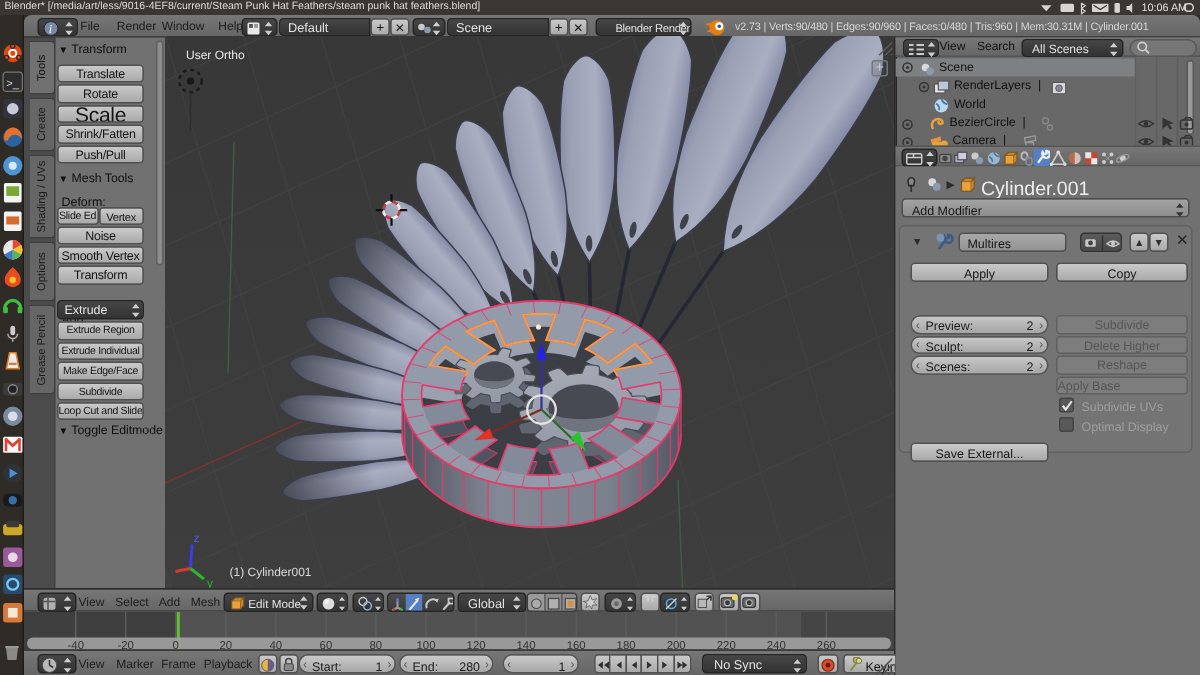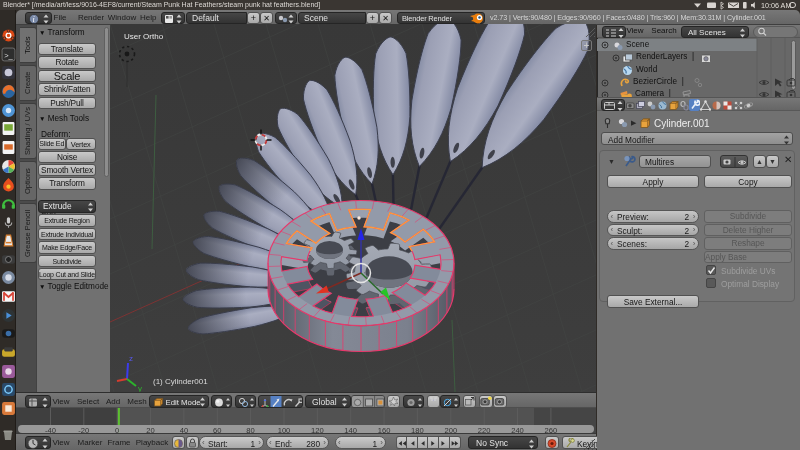--- a/index.html
+++ b/index.html
@@ -176,21 +176,21 @@
       <div class="abs btnd" style="left:9px;top:1.5px;width:27px;height:12px;">
         <svg width="27" height="12">
           <circle cx="8" cy="6" r="4.6" fill="#7a8aa8" stroke="#222" stroke-width="0.6"></circle>
           <text x="6.5" y="9" font-size="8" fill="#fff" font-family="Liberation Serif,serif" font-style="italic">i</text>
           <path d="M20,1.5 L22.5,4.5 L17.5,4.5 Z M20,10.5 L22.5,7.5 L17.5,7.5 Z" fill="#cfcfcf"></path>
         </svg>
       </div>
       <div class="abs mtxt" style="left:34px;top:0;width:20px;text-align:center;">File</div>
       <div class="abs mtxt" style="left:59px;top:0;width:32px;text-align:center;">Render</div>
       <div class="abs mtxt" style="left:91px;top:0;width:30px;text-align:center;">Window</div>
-      <div class="abs mtxt" style="left:124px;top:0;width:22px;text-align:left;">Help</div>
+      <div class="abs mtxt" style="left:124px;top:0;width:22px;text-align:right;">Help</div>
       <div class="abs btnd" style="left:145px;top:1.5px;width:24px;height:12px;">
         <svg width="24" height="12">
           <rect x="3" y="2" width="8" height="8" rx="1" fill="#e8e8e8"></rect>
           <rect x="4" y="3" width="2.6" height="2.6" fill="#555"></rect>
           <rect x="7.4" y="3" width="2.6" height="2.6" fill="#999"></rect>
           <path d="M17,1.5 L19.5,4.5 L14.5,4.5 Z M17,10.5 L19.5,7.5 L14.5,7.5 Z" fill="#cfcfcf"></path>
         </svg>
       </div>
       <div class="abs btnd" style="left:170px;top:1.5px;width:61px;height:12px;border-radius:3px 0 0 3px;color:#e2e2e2;font-size:8.5px;line-height:11px;padding-left:5px;">Default</div>
       <div class="abs btn" style="left:231px;top:1.5px;width:13px;height:12px;font-size:9px;line-height:11px;">+</div>
@@ -198,21 +198,21 @@
       <div class="abs btnd" style="left:259px;top:1.5px;width:22px;height:12px;">
         <svg width="22" height="12">
           <circle cx="5" cy="5" r="2.2" fill="#c8c8cc"></circle>
           <circle cx="9" cy="7" r="2.2" fill="#8a9ab0"></circle>
           <path d="M15,1.5 L17.5,4.5 L12.5,4.5 Z M15,10.5 L17.5,7.5 L12.5,7.5 Z" fill="#cfcfcf"></path>
         </svg>
       </div>
       <div class="abs btnd" style="left:282px;top:1.5px;width:68px;height:12px;border-radius:3px 0 0 3px;color:#e2e2e2;font-size:8.5px;line-height:11px;padding-left:5px;">Scene</div>
       <div class="abs btn" style="left:350px;top:1.5px;width:13px;height:12px;font-size:9px;line-height:11px;">+</div>
       <div class="abs btn" style="left:363px;top:1.5px;width:13px;height:12px;font-size:8px;line-height:11px;">✕</div>
-      <div class="abs btnd" style="left:381px;top:1.5px;width:88px;height:12px;color:#e2e2e2;font-size:7.5px;letter-spacing:-0.2px;line-height:12px;padding-left:4px;">Blender Render<svg class="abs" style="right:1px;top:1px" width="7" height="10" viewBox="0 0 7 10">
+      <div class="abs btnd" style="left:381px;top:1.5px;width:64px;height:12px;color:#e2e2e2;font-size:7.5px;letter-spacing:-0.2px;line-height:12px;padding-left:4px;text-align:right;">Blender Render<svg class="abs" style="right:1px;top:1px" width="7" height="10" viewBox="0 0 7 10">
           <path d="M3.5,0.5 L6,3.5 L1,3.5 Z M3.5,9.5 L6,6.5 L1,6.5 Z" fill="#ccc"></path>
         </svg></div>
       <svg class="abs" style="left:453px;top:1.5px" width="16" height="13" viewBox="0 0 16 13">
         <circle cx="9" cy="6.5" r="5" fill="#e87d0d"></circle>
         <circle cx="10.5" cy="5.5" r="2.6" fill="#fff"></circle>
         <circle cx="10.5" cy="5.5" r="1.2" fill="#265787"></circle>
         <path d="M1,4 L7,2.5 L5,6 Z M2,9 L7,10 L6,6.5 Z" fill="#e87d0d"></path>
       </svg>
       <div class="abs" style="left:474px;top:2.5px;font-size:7.2px;letter-spacing:-0.1px;color:#d6d6d6;white-space:nowrap;">v2.73 | Verts:90/480 | Edges:90/960 | Faces:0/480 | Tris:960 | Mem:30.31M | Cylinder.001</div>
     </div>
@@ -220,21 +220,21 @@
       <div class="abs vt" style="left:4px;top:2px;width:17px;height:36px;background:#717171;color:#111;border:1px solid #3e3e3e;border-right:none;white-space:nowrap;overflow:hidden;line-height:15px;">Tools</div>
       <div class="abs vt" style="left:4px;top:40px;width:17px;height:36px;background:#666;color:#1c1c1c;border:1px solid #3e3e3e;border-right:none;white-space:nowrap;overflow:hidden;line-height:15px;">Create</div>
       <div class="abs vt" style="left:4px;top:78px;width:17px;height:56px;background:#666;color:#1c1c1c;border:1px solid #3e3e3e;border-right:none;white-space:nowrap;overflow:hidden;line-height:15px;">Shading / UVs</div>
       <div class="abs vt" style="left:4px;top:136px;width:17px;height:40px;background:#666;color:#1c1c1c;border:1px solid #3e3e3e;border-right:none;white-space:nowrap;overflow:hidden;line-height:15px;">Options</div>
       <div class="abs vt" style="left:4px;top:178px;width:17px;height:60px;background:#666;color:#1c1c1c;border:1px solid #3e3e3e;border-right:none;white-space:nowrap;overflow:hidden;line-height:15px;">Grease Pencil</div>
     </div>
     <div class="abs" style="left:37px;top:25px;width:73px;height:367px;background:#717171;">
       <div class="abs" style="left:2px;top:3px;font-size:8.2px;color:#0e0e0e;white-space:nowrap;"><span style="font-size:6.5px;">▼</span> Transform</div>
       <div class="abs btn" style="left:1px;top:17.5px;width:58px;height:12.5px;font-size:8.3px;line-height:11.0px;overflow:hidden;white-space:nowrap;letter-spacing:-0.2px;">Translate</div>
       <div class="abs btn" style="left:1px;top:31.0px;width:58px;height:12.5px;font-size:8.3px;line-height:11.0px;overflow:hidden;white-space:nowrap;letter-spacing:-0.2px;">Rotate</div>
-      <div class="abs btn" style="left:1px;top:44.5px;width:58px;height:12.5px;font-size:11px;line-height:11.0px;overflow:hidden;white-space:nowrap;letter-spacing:-0.2px;">Scale</div>
+      <div class="abs btn" style="left:1px;top:44.5px;width:58px;height:12.5px;font-size:14px;line-height:11.0px;overflow:hidden;white-space:nowrap;letter-spacing:-0.2px;">Scale</div>
       <div class="abs btn" style="left:1px;top:58.0px;width:58px;height:12.5px;font-size:8.3px;line-height:11.0px;overflow:hidden;white-space:nowrap;letter-spacing:-0.2px;">Shrink/Fatten</div>
       <div class="abs btn" style="left:1px;top:71.5px;width:58px;height:12.5px;font-size:8.3px;line-height:11.0px;overflow:hidden;white-space:nowrap;letter-spacing:-0.2px;">Push/Pull</div>
       <div class="abs" style="left:2px;top:89px;font-size:8.2px;color:#0e0e0e;white-space:nowrap;"><span style="font-size:6.5px;">▼</span> Mesh Tools</div>
       <div class="abs" style="left:4px;top:103.5px;font-size:8.3px;color:#101010;">Deform:</div>
       <div class="abs btn" style="left:1px;top:112.5px;width:27.5px;height:12.5px;font-size:7.1px;line-height:11.0px;overflow:hidden;white-space:nowrap;letter-spacing:-0.2px;">Slide Ed</div>
       <div class="abs btn" style="left:28.5px;top:112.5px;width:30.5px;height:12.5px;font-size:7.4px;line-height:11.0px;overflow:hidden;white-space:nowrap;letter-spacing:-0.2px;">Vertex</div>
       <div class="abs btn" style="left:1px;top:125.5px;width:58px;height:12.5px;font-size:8.3px;line-height:11.0px;overflow:hidden;white-space:nowrap;letter-spacing:-0.2px;">Noise</div>
       <div class="abs btn" style="left:1px;top:138.9px;width:58px;height:12.5px;font-size:8.3px;line-height:11.0px;overflow:hidden;white-space:nowrap;letter-spacing:-0.2px;">Smooth Vertex</div>
       <div class="abs btn" style="left:1px;top:152.3px;width:58px;height:12.5px;font-size:8.3px;line-height:11.0px;overflow:hidden;white-space:nowrap;letter-spacing:-0.2px;">Transform</div>
       <div class="abs" style="left:4px;top:183px;font-size:8.3px;color:#101010;">Add:</div>
@@ -1023,21 +1023,21 @@
       </svg>
       <svg class="abs" style="left:20px;top:6px" width="12" height="12">
         <circle cx="4.5" cy="4.5" r="2.6" fill="#d8d8dc"></circle>
         <circle cx="7.5" cy="7.5" r="2.6" fill="#8a9ab0"></circle>
       </svg>
       <div class="abs" style="left:34px;top:8px;color:#2a2a2a;font-size:7px;">▶</div>
       <svg class="abs" style="left:42px;top:6px" width="12" height="12">
         <rect x="2" y="4" width="6.5" height="6.5" fill="#e8a33d" stroke="#7a5520" stroke-width="0.8"></rect>
         <path d="M2,4 L4.5,1.8 L10.5,1.8 L8.5,4 M8.5,4 L10.5,1.8 L10.5,8 L8.5,10.5" fill="#c8862d" stroke="#7a5520" stroke-width="0.8"></path>
       </svg>
-      <div class="abs" style="left:57px;top:7px;color:#ededed;font-size:10px;">Cylinder.001</div>
+      <div class="abs" style="left:57px;top:7px;color:#ededed;font-size:13px;">Cylinder.001</div>
       <div class="abs" style="left:4px;top:21px;width:192px;height:13px;background:linear-gradient(#a2a2a2,#8e8e8e);border:1px solid #4e4e4e;border-radius:3px;">
 <span style="position:absolute;left:6px;top:1.5px;color:#151515;">Add Modifier</span>
 <svg class="abs" style="right:2px;top:1.5px" width="7" height="10" viewBox="0 0 7 10">
           <path d="M3.5,0.5 L6,3.5 L1,3.5 Z M3.5,9.5 L6,6.5 L1,6.5 Z" fill="#333"></path>
         </svg>
       </div>
       <div class="abs" style="left:2px;top:39px;width:196px;height:152px;border:1px solid #616161;border-radius:4px;background:#747474;">
         <div class="abs" style="left:8px;top:7px;color:#2a2a2a;font-size:7px;">▼</div>
         <svg class="abs" style="left:23px;top:4px" width="13" height="13">
           <path d="M3,11 L6.5,6 M7,5.5 a2.6,2.6 0 1 0 2.2,-3.8 l0.2,1.8 -2,0.7 -0.9,-1.6 a2.6,2.6 0 0 0 0.5,2.9" stroke="#3a5a8a" stroke-width="1.7" fill="none"></path>

